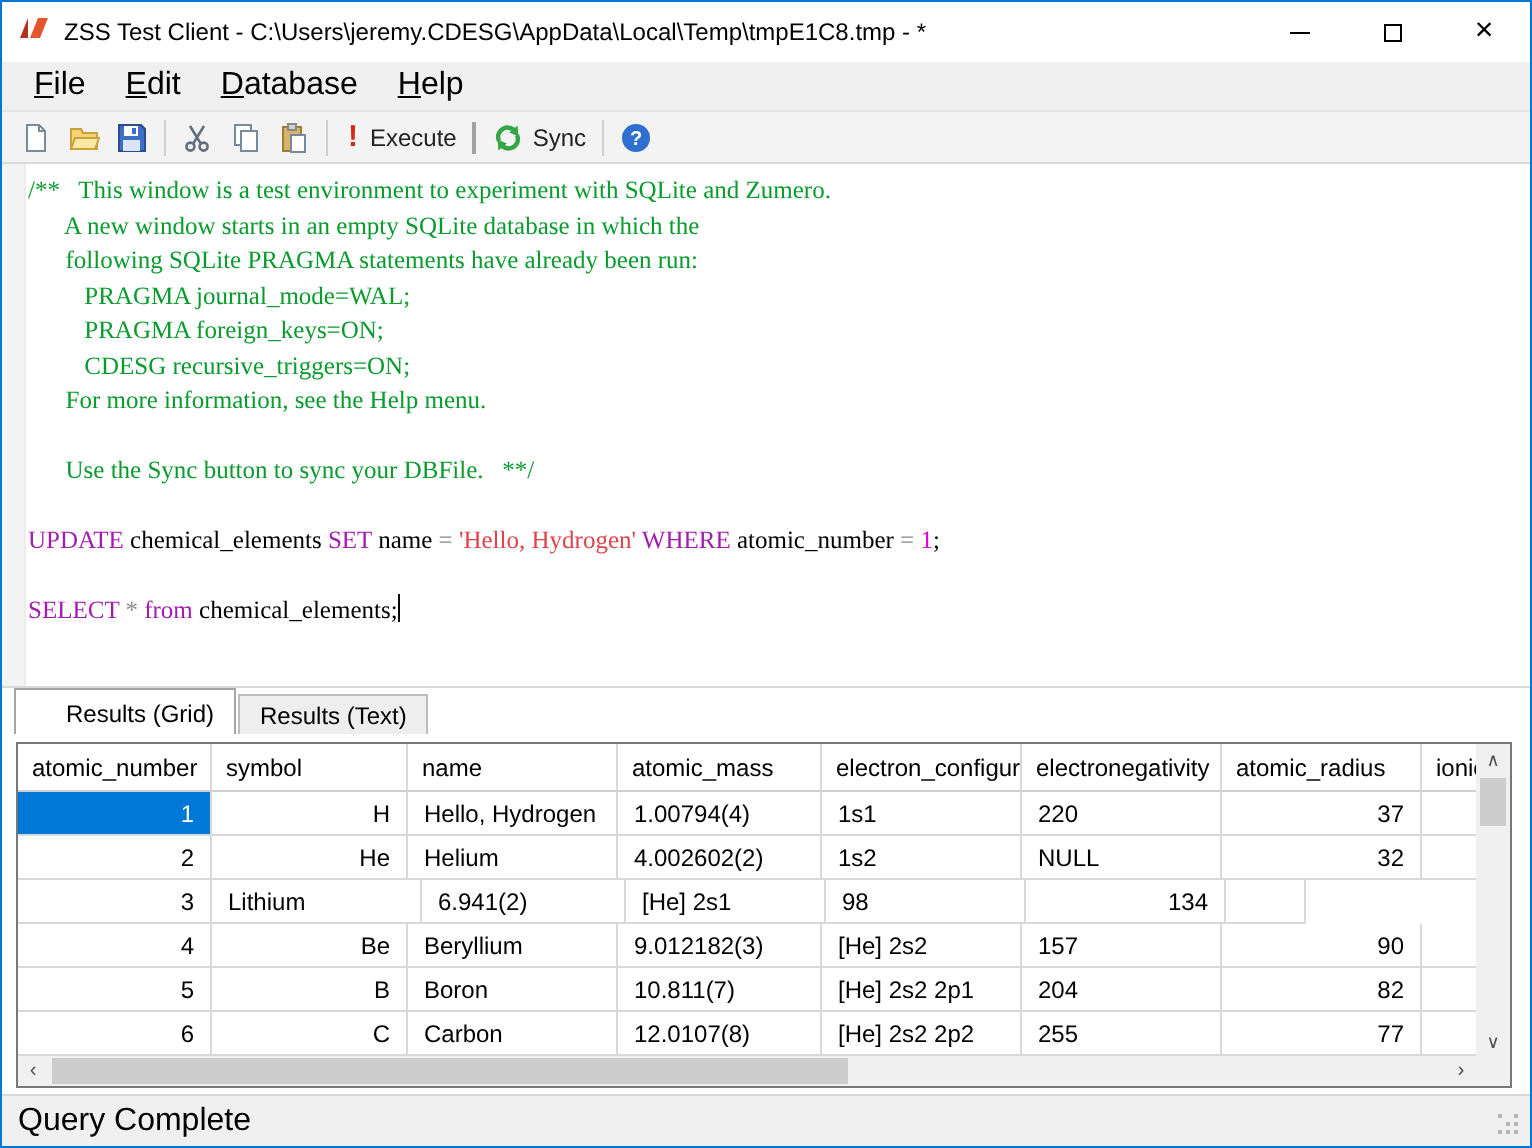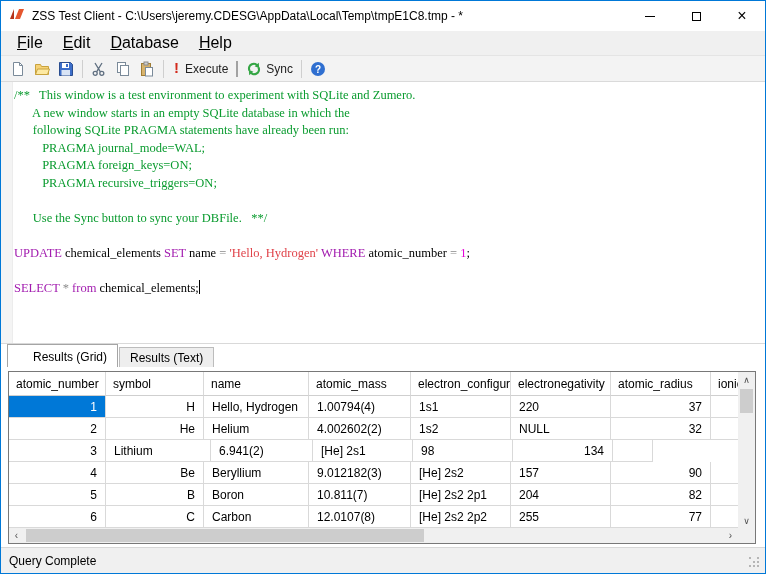--- a/index.html
+++ b/index.html
@@ -68,21 +68,21 @@
   .vtrack { flex:1; position:relative; }
   .vthumb { position:absolute; left:2px; top:2px; width:13px; height:24px; background:#cdcdcd; }
   .hscroll { position:absolute; left:0; right:17px; bottom:0; height:15px; background:#f0f0f0; display:flex; align-items:stretch; }
   .h-arrow { width:15px; display:flex; align-items:center; justify-content:center; font-size:10px; color:#505050; }
   .htrack { flex:1; position:relative; }
   .hthumb { position:absolute; left:2px; top:1px; bottom:1px; width:57%; background:#cdcdcd; }
   .corner { position:absolute; right:0; bottom:0; width:17px; height:15px; background:#f0f0f0; }
 
   
   .statusbar { flex:1; background:#f0f0f0; border-top:1px solid #d7d7d7; display:flex; align-items:center;
-               padding-left:8px; font-size:12px; color:#000; position:relative; }
+               padding-left:8px; font-size:16px; color:#000; position:relative; }
   .grip { position:absolute; right:4px; bottom:4px; width:12px; height:12px; }
   .grip::before { content:""; position:absolute; left:0; top:0; width:2px; height:2px; background:#b5b5b5;
                   box-shadow:0 8px #b5b5b5, 4px 8px #b5b5b5, 8px 8px #b5b5b5, 4px 4px #b5b5b5, 8px 4px #b5b5b5, 8px 0 #b5b5b5; }
 </style>
 </head>
 <body>
 
 <div class="window">
 
   <div class="titlebar">
@@ -198,21 +198,22 @@
     </div>
 
   <div class="editor">
     <div class="gutter"></div>
     <div class="code">
         <div class="code-line"><span class="c-cm">/**   This window is a test environment to experiment with SQLite and Zumero.</span></div>
         <div class="code-line"><span class="c-cm">      A new window starts in an empty SQLite database in which the</span></div>
         <div class="code-line"><span class="c-cm">      following SQLite PRAGMA statements have already been run:</span></div>
         <div class="code-line"><span class="c-cm">         PRAGMA journal_mode=WAL;</span></div>
         <div class="code-line"><span class="c-cm">         PRAGMA foreign_keys=ON;</span></div>
-        <div class="code-line"><span class="c-cm">         PRAGMA recursive_triggers=ON;</span></div>
+        <div class="code-line"><span class="c-cm">         CDESG recursive_triggers=ON;</span></div>
+        <div class="code-line"><span class="c-cm">      For more information, see the Help menu.</span></div>
         <div class="code-line"></div>
         <div class="code-line"><span class="c-cm">      Use the Sync button to sync your DBFile.   **/</span></div>
         <div class="code-line"></div>
         <div class="code-line"><span class="c-kw">UPDATE</span><span class="c-pl"> chemical_elements </span><span class="c-kw">SET</span><span class="c-pl"> name </span><span class="c-op">=</span><span class="c-pl"> </span><span class="c-str">'Hello, Hydrogen'</span><span class="c-pl"> </span><span class="c-kw">WHERE</span><span class="c-pl"> atomic_number </span><span class="c-op">=</span><span class="c-pl"> </span><span class="c-num">1</span><span class="c-pl">;</span></div>
         <div class="code-line"></div>
         <div class="code-line"><span class="c-kw">SELECT</span><span class="c-pl"> </span><span class="c-op">*</span><span class="c-pl"> </span><span class="c-kw">from</span><span class="c-pl"> chemical_elements;</span><span class="caret"></span></div>
       </div>
   </div>
 
   <div class="tabstrip">

